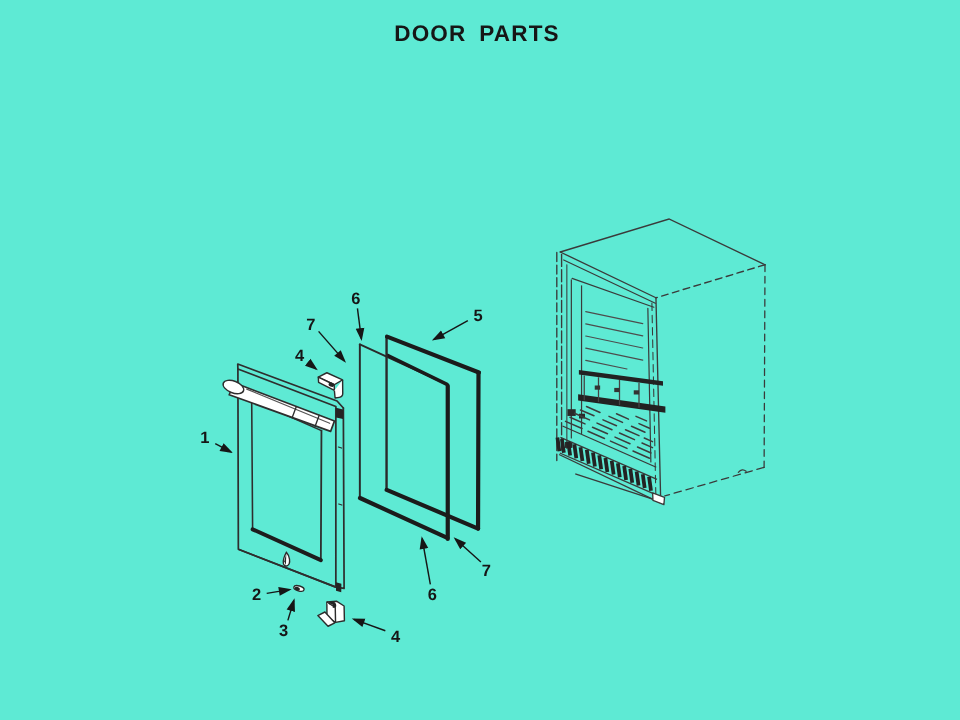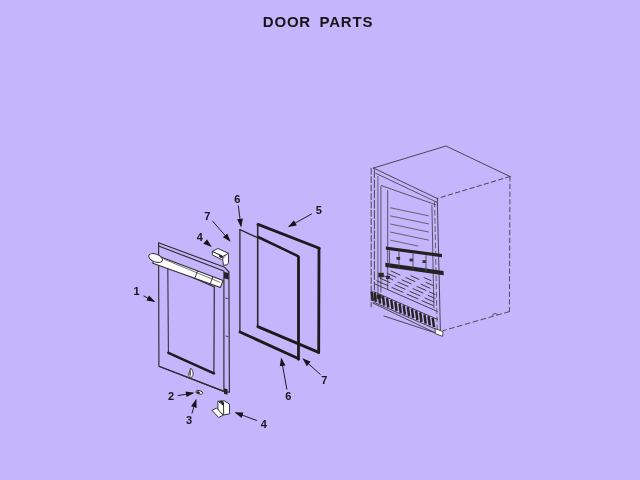--- a/index.html
+++ b/index.html
@@ -1,16 +1,16 @@
 <!DOCTYPE html>
 <html><head>
 <meta charset="utf-8">
 <style>
 html,body{margin:0;padding:0;background:#ffffff;}
-#page{width:640px;height:480px;position:relative;background:#c4b5fd;overflow:hidden;}
+#page{width:640px;height:480px;position:relative;background:#5eead4;overflow:hidden;}
 svg{position:absolute;top:0;left:0;}
 .t{font-family:"Liberation Sans",sans-serif;font-weight:bold;fill:#161616;}
 </style>
 </head>
 <body>
 <div id="page">
 <svg width="640" height="480" viewBox="0 0 640 480">
 <defs>
 <marker id="ah" markerWidth="9" markerHeight="7" refX="7.2" refY="3.5" orient="auto" markerUnits="userSpaceOnUse">
 <path d="M0.2,0.6 L8.8,3.5 L0.2,6.4 Z" fill="#161616"></path>

